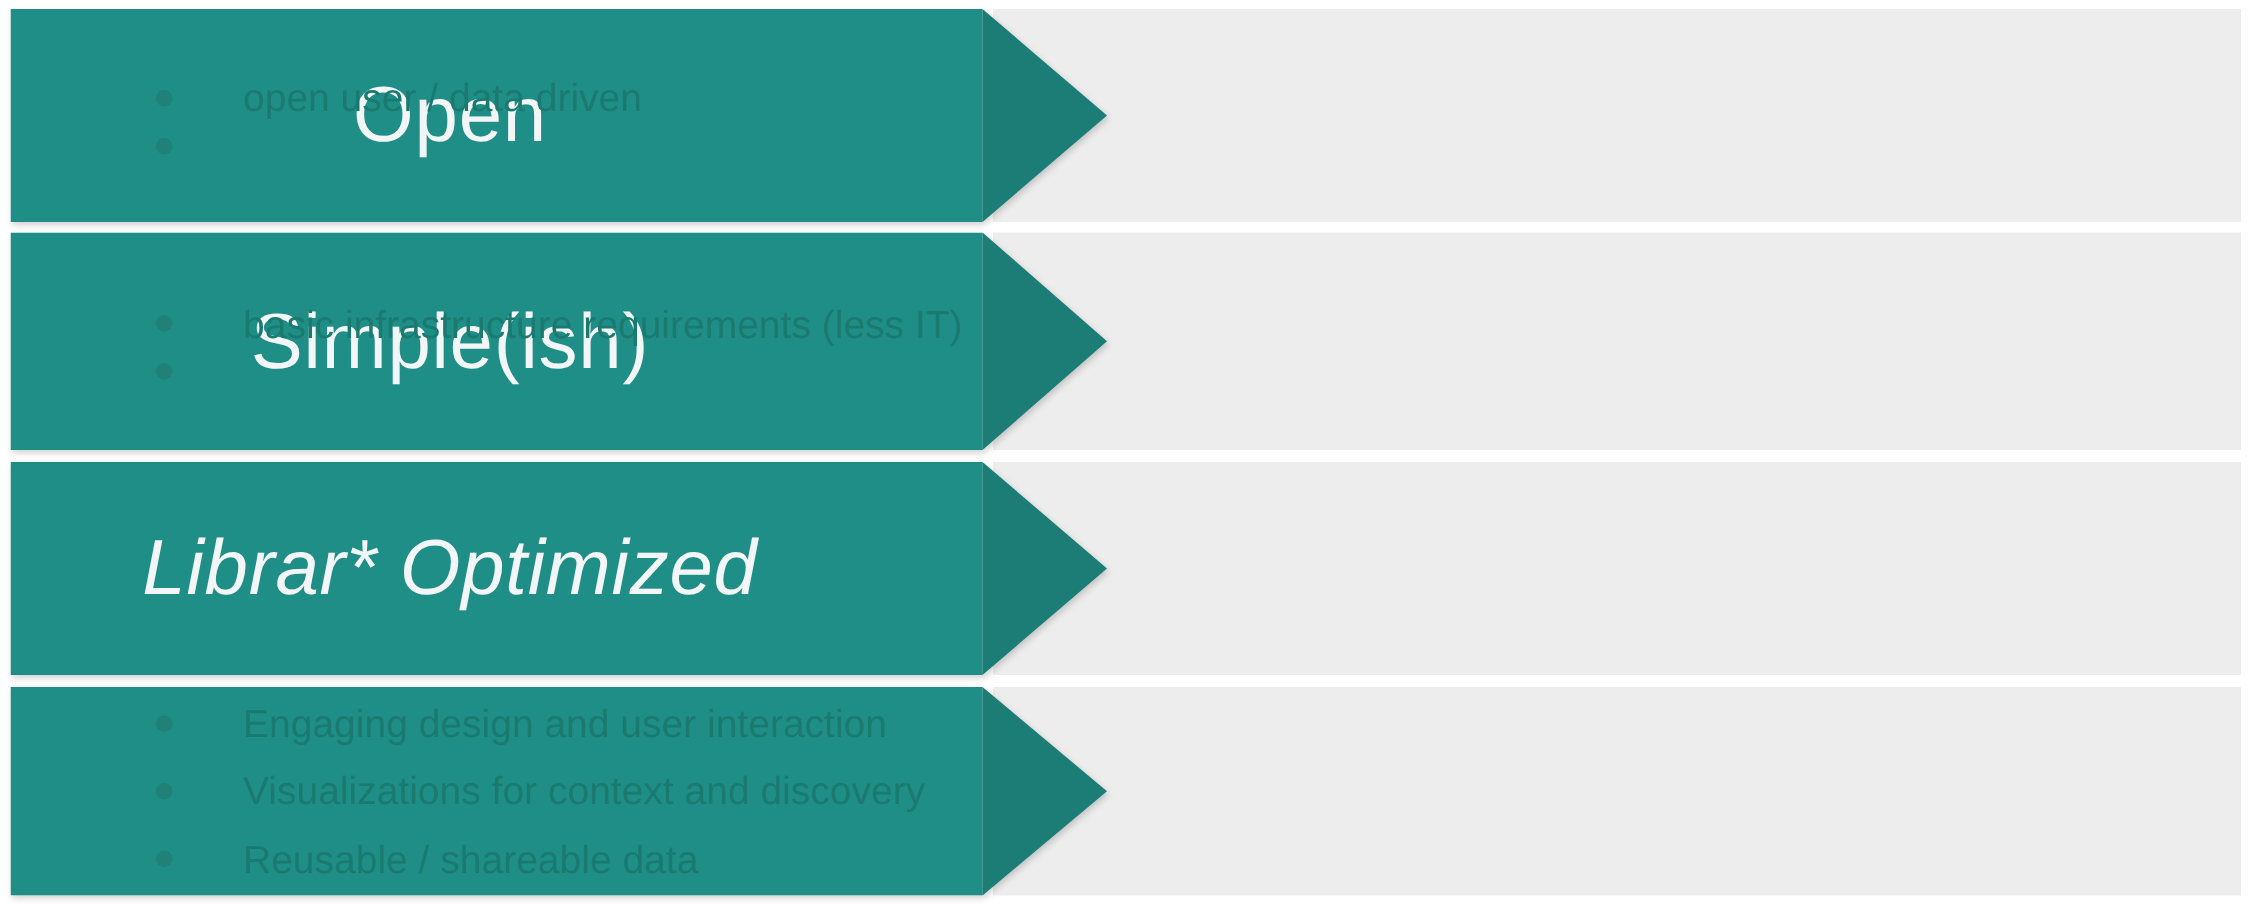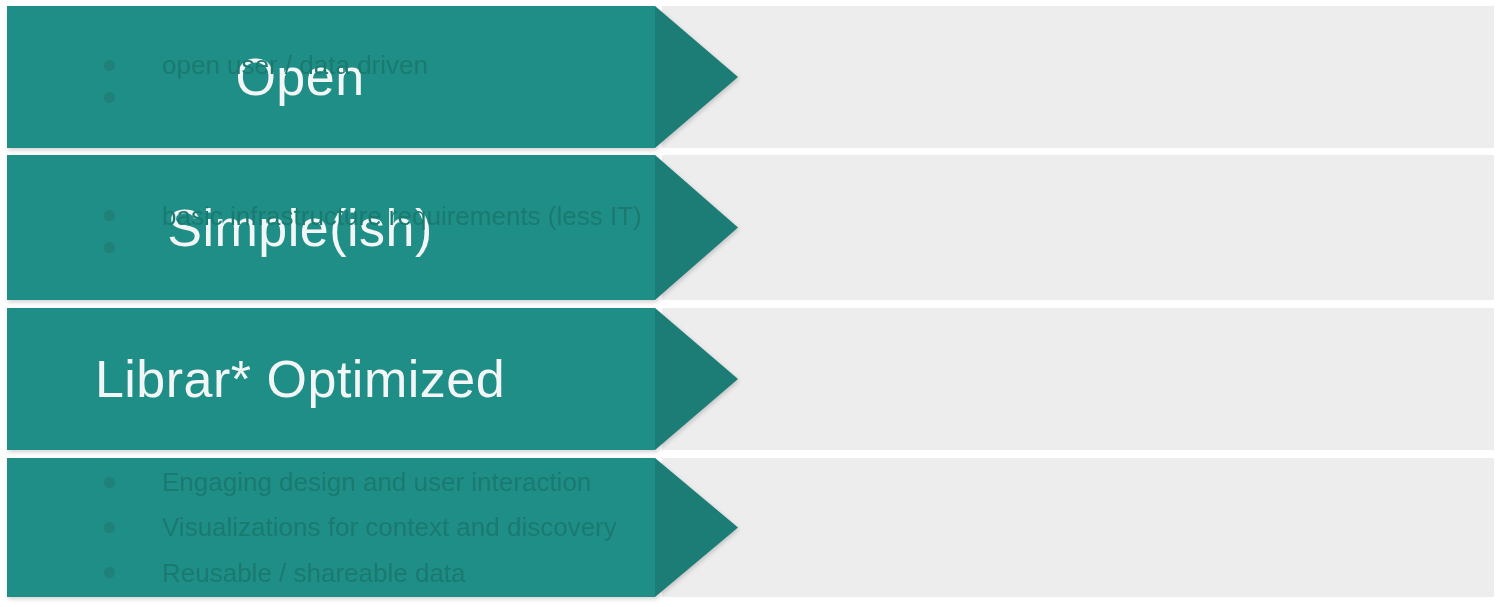--- a/index.html
+++ b/index.html
@@ -159,21 +159,21 @@
       <li class="bullet">
         <span class="dot"></span>
         <span class="btext">basic infrastructure requirements (less IT)</span>
       </li>
       <li class="bullet">
         <span class="dot"></span>
       </li>
     </ul>
   </div>
 
-  <div class="row" style="top:308px; height:142px;">
+  <div class="row" style="top:308px; height:142px;font-style:italic;">
     <div class="panel"></div>
 
     <div class="arrow">
       <svg viewBox="0 0 731 142" preserveAspectRatio="none" aria-hidden="true">
         <polygon points="0,0 648,0 648,142 0,142" fill="#1f8e86"></polygon>
         <polygon points="648,0 731,71 648,142" fill="#1b7d76"></polygon>
       </svg>
     </div>
 
     <div class="arrow-label">Librar* Optimized</div>

